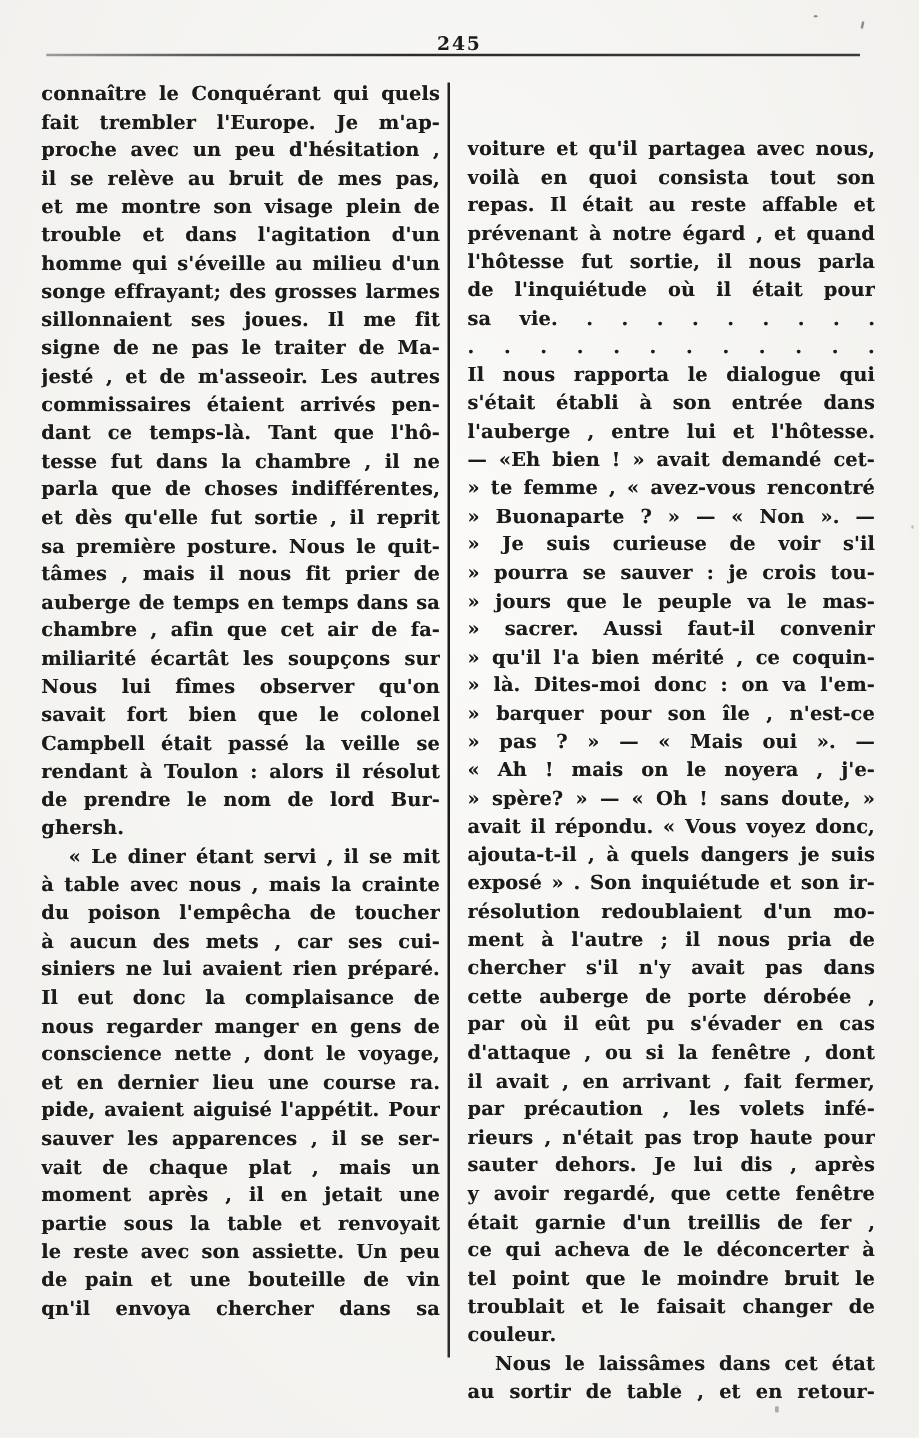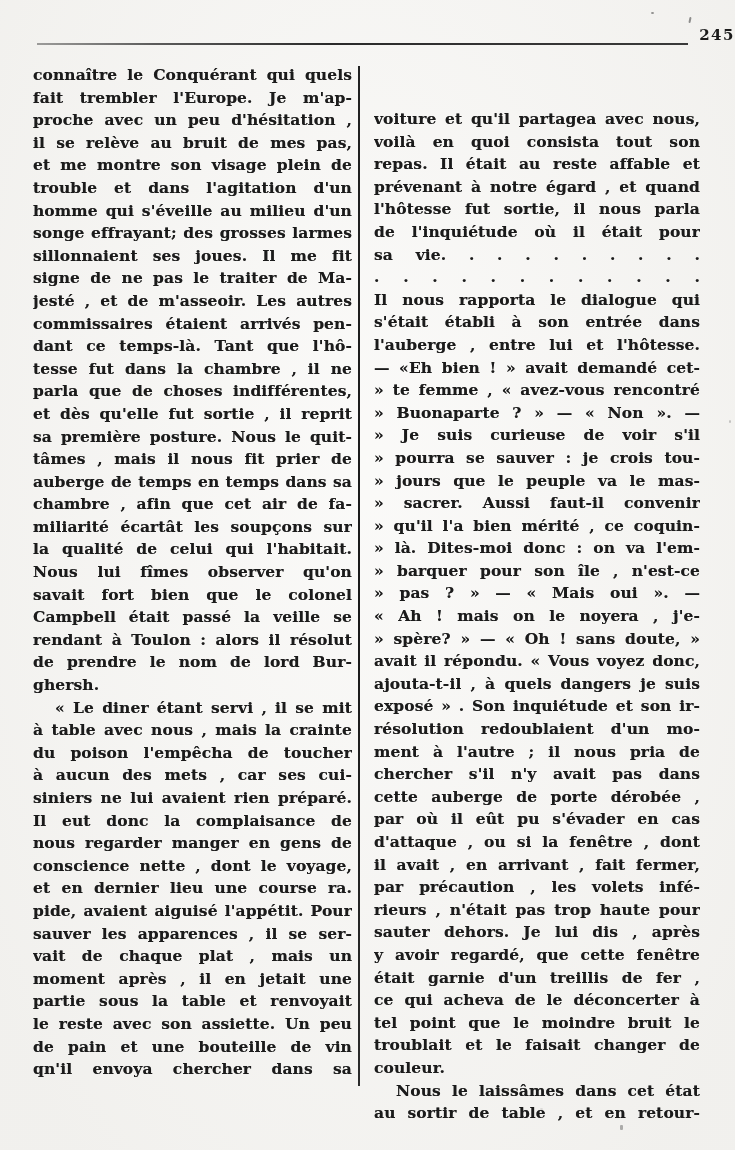--- a/index.html
+++ b/index.html
@@ -15,21 +15,21 @@
       radial-gradient(ellipse at 50% 40%, rgba(255,255,255,0.5), rgba(0,0,0,0.02) 90%),
       #f6f5f2;
     font-family: "DejaVu Serif", "Liberation Serif", serif;
     color: #1b1b1b;
   }
   .page-number {
     position: absolute;
     top: 26px;
     left: 0;
     width: 735px;
-    text-align: right;
+    text-align: center;
     font-size: 15px;
     font-weight: bold;
     letter-spacing: 1.5px;
     z-index: 2;
   }
   .header-rule {
     position: absolute;
     top: 43px;
     left: 37px;
     width: 651px;
@@ -118,21 +118,20 @@
       <div class="line">commissaires étaient arrivés pen-</div>
       <div class="line">dant ce temps-là. Tant que l'hô-</div>
       <div class="line">tesse fut dans la chambre , il ne</div>
       <div class="line">parla que de choses indifférentes,</div>
       <div class="line">et dès qu'elle fut sortie , il reprit</div>
       <div class="line">sa première posture. Nous le quit-</div>
       <div class="line">tâmes , mais il nous fit prier de</div>
       <div class="line">auberge de temps en temps dans sa</div>
       <div class="line">chambre , afin que cet air de fa-</div>
       <div class="line">miliarité écartât les soupçons sur</div>
-      <div class="line">la qualité de celui qui l'habitait.</div>
       <div class="line">Nous lui fîmes observer qu'on</div>
       <div class="line">savait fort bien que le colonel</div>
       <div class="line">Campbell était passé la veille se</div>
       <div class="line">rendant à Toulon : alors il résolut</div>
       <div class="line">de prendre le nom de lord Bur-</div>
       <div class="line end">ghersh.</div>
       <div class="line indent">« Le diner étant servi , il se mit</div>
       <div class="line">à table avec nous , mais la crainte</div>
       <div class="line">du poison l'empêcha de toucher</div>
       <div class="line">à aucun des mets , car ses cui-</div>

